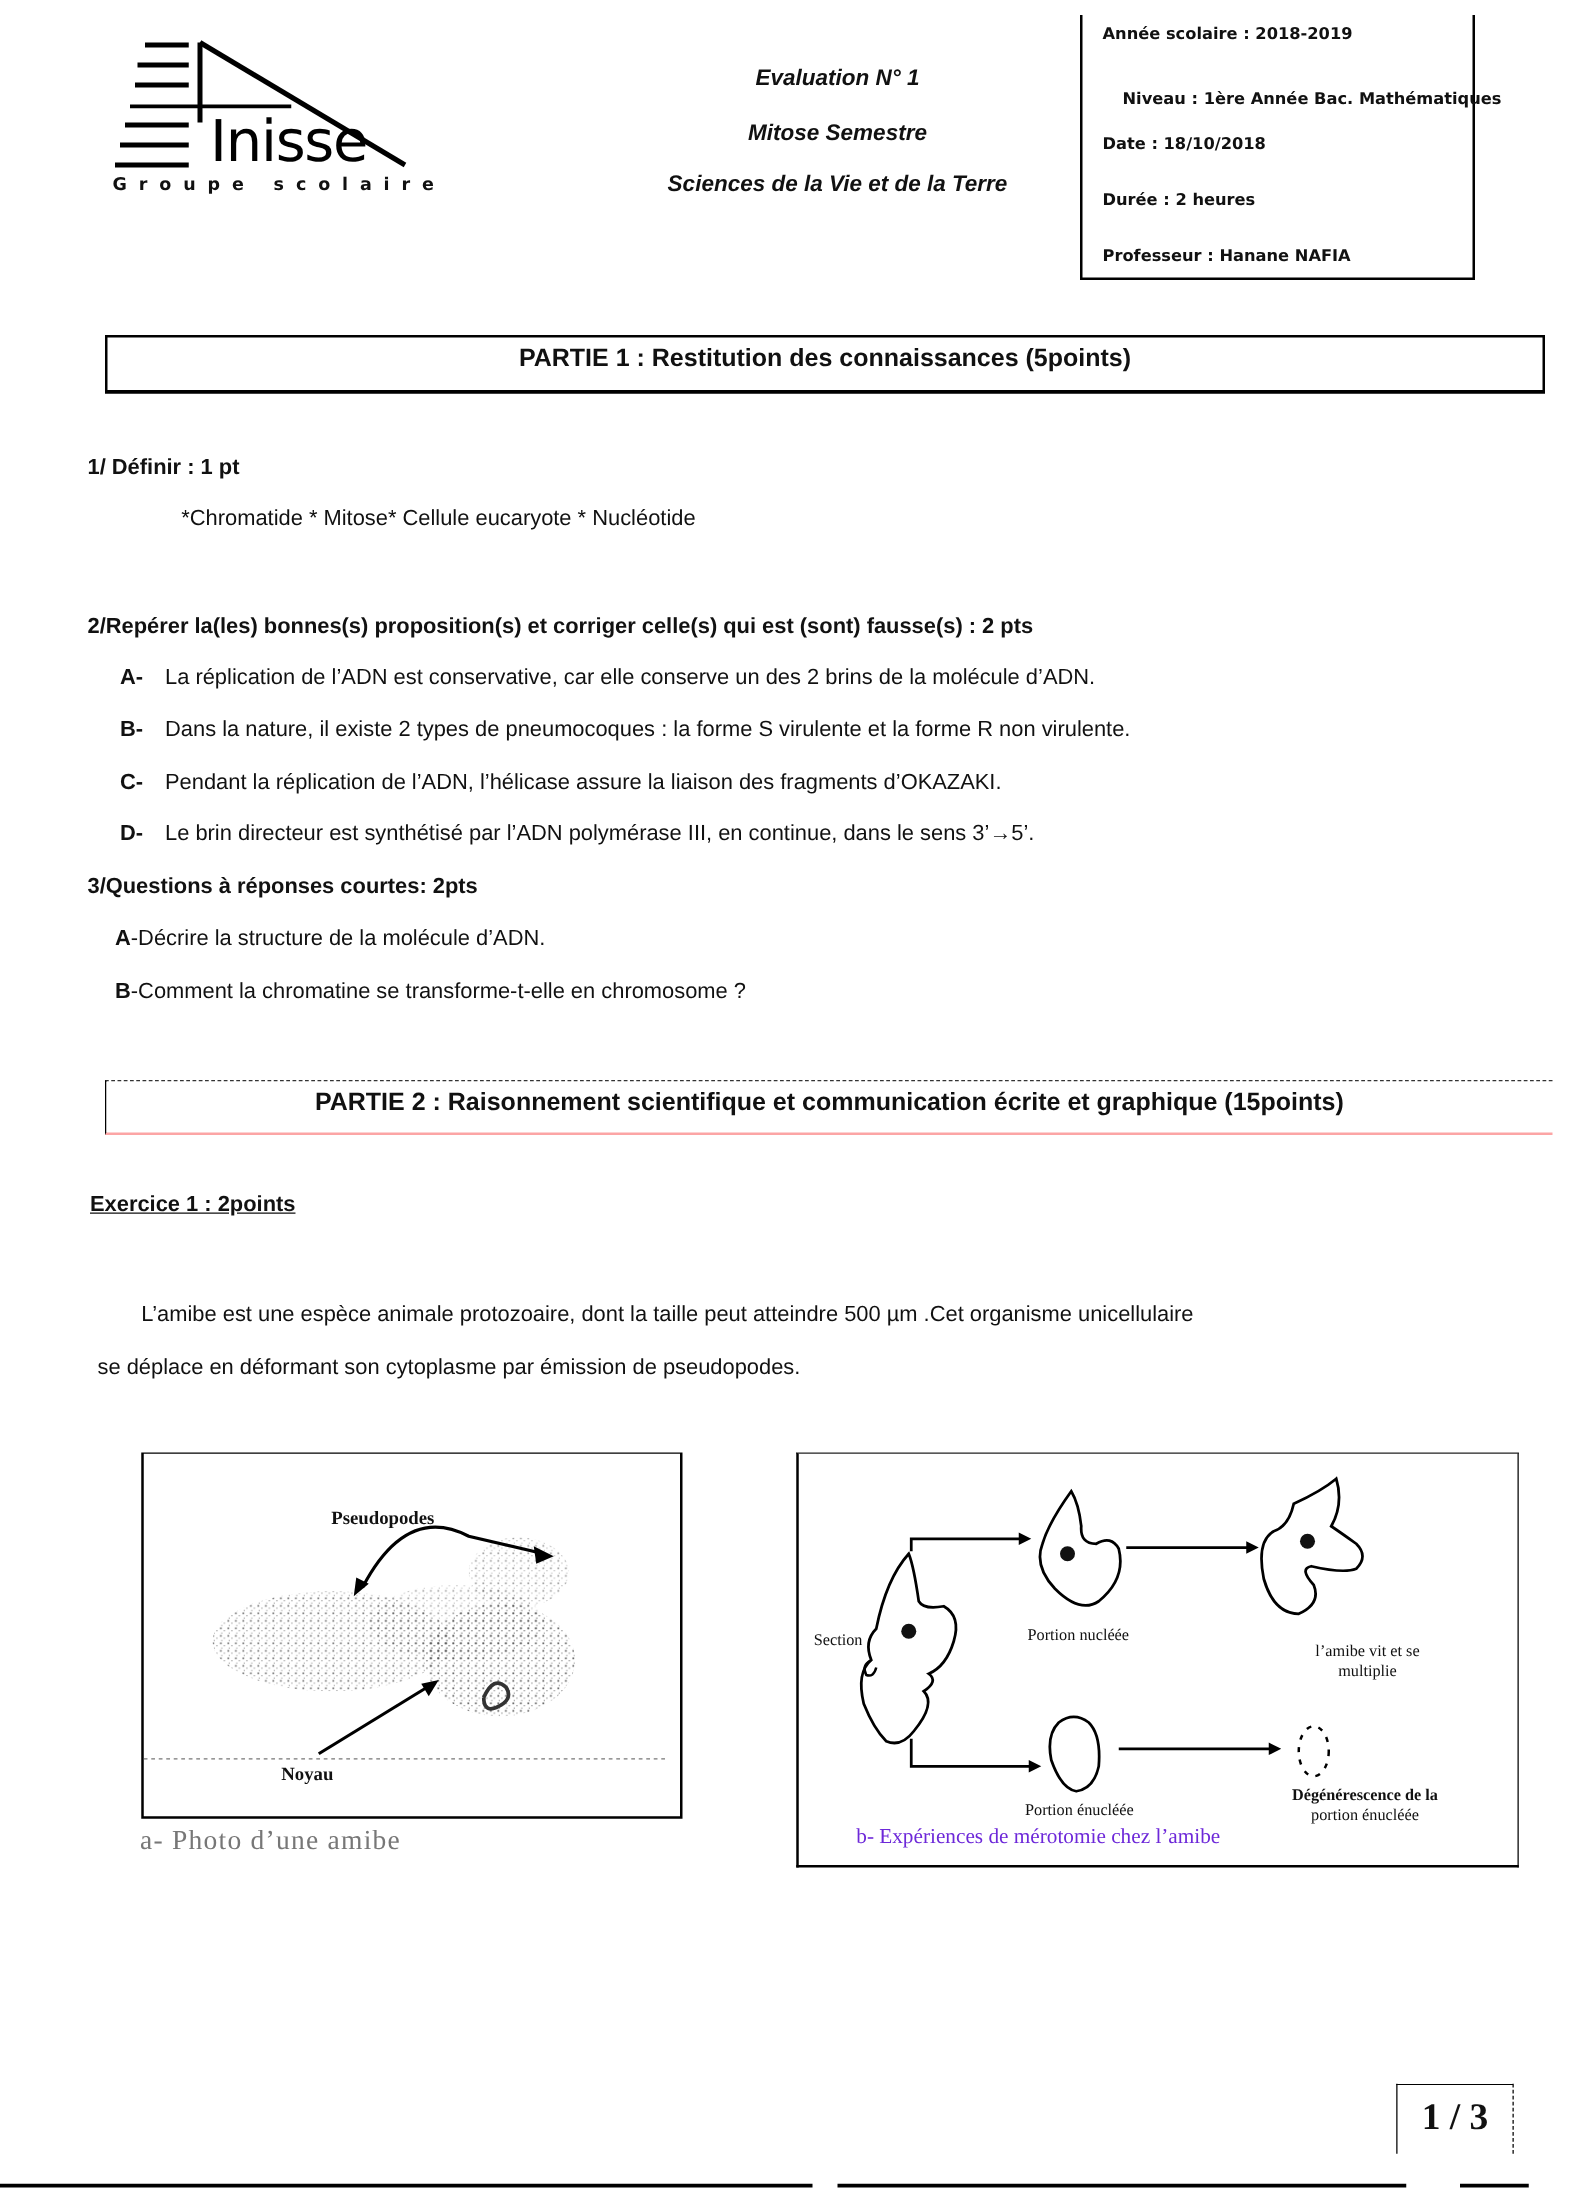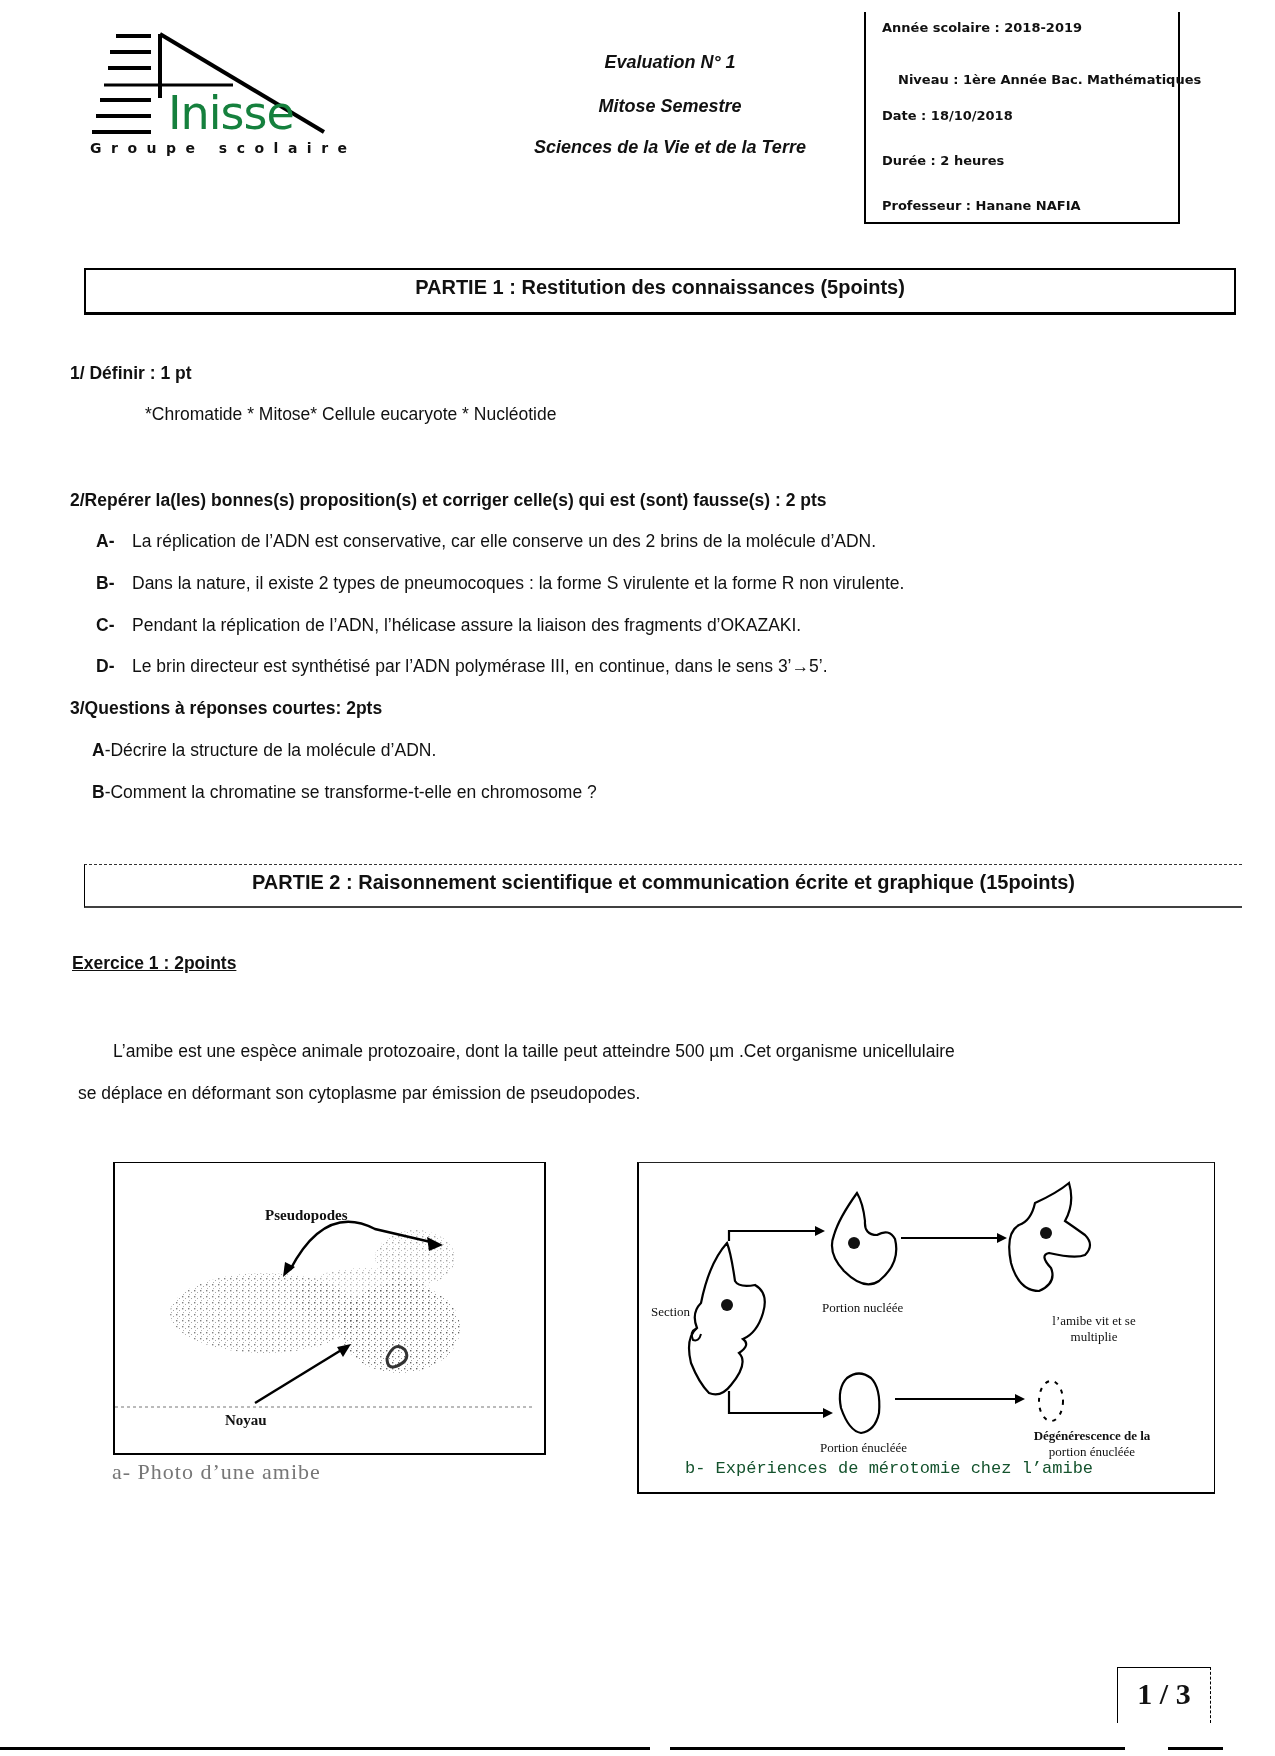--- a/index.html
+++ b/index.html
@@ -1,40 +1,40 @@
 <!DOCTYPE html>
 <html><head>
 <meta charset="utf-8">
 <style>
   html, body { margin: 0; padding: 0; background: #ffffff; }
   body { width: 1275px; height: 1756px; position: relative; overflow: hidden;
          font-family: "Liberation Sans", sans-serif; color: #111; }
   .abs { position: absolute; }
   
   .logo { left: 88px; top: 28px; width: 250px; height: 128px; }
-  .logo-word { position: absolute; left: 80px; top: 62px; font-size: 46px; font-family: "DejaVu Sans", sans-serif; letter-spacing: -1px; color: #15803d; line-height: 1; }
+  .logo-word { position: absolute; left: 80px; top: 62px; font-size: 46px; font-family: "DejaVu Sans", sans-serif; letter-spacing: -1px; color: #000000; line-height: 1; }
   .logo-sub { position: absolute; left: 2px; top: 112px; font-size: 14px; font-weight: bold; letter-spacing: 9.5px; font-family: "DejaVu Sans", sans-serif; white-space: nowrap; }
   .center-title { left: 470px; width: 400px; text-align: center; font-weight: bold; font-size: 18px; font-style: italic; }
   .info-box { left: 864px; top: 12px; width: 316px; height: 212px; border-left: 2px solid #000; border-right: 2px solid #000; border-bottom: 2px solid #000; box-sizing: border-box; }
   .info-line { position: absolute; left: 16px; font-size: 13px; font-weight: bold; white-space: nowrap; font-family: "DejaVu Sans", sans-serif; }
   
   .banner { box-sizing: border-box; text-align: center; font-weight: bold; font-size: 20px; margin-left: 28px; }
   .banner1 { left: 56px; top: 268px; width: 1152px; height: 47px; border: 2px solid #000; border-bottom-width: 3px; line-height: 34px; }
-  .banner2 { left: 56px; top: 864px; width: 1158px; height: 44px; border-top: 1px dashed #333; border-bottom: 2px solid #404040; border-left: 1px solid #000; line-height: 34px; }
+  .banner2 { left: 56px; top: 864px; width: 1158px; height: 44px; border-top: 1px dashed #333; border-bottom: 2px solid #fca5a5; border-left: 1px solid #000; line-height: 34px; }
   .q-title { font-weight: bold; font-size: 17.5px; white-space: nowrap; }
   .q-text { font-size: 17.5px; white-space: nowrap; }
   .letter { font-weight: bold; display: inline-block; width: 36px; }
   .ex-title { left: 72px; top: 953px; font-weight: bold; font-size: 17.5px; text-decoration: underline; }
   .para { font-size: 17.5px; white-space: nowrap; }
   
   .fig-a { left: 113px; top: 1162px; width: 433px; height: 293px; border: 2px solid #000; border-top-width: 1px; box-sizing: border-box; }
   .fig-b { left: 637px; top: 1162px; width: 578px; height: 332px; border-left: 2px solid #000; border-right: 1px solid #000; border-bottom: 2px solid #000; border-top: 1px solid #222; box-sizing: border-box; }
   .fig-label { position: absolute; font-family: "Liberation Serif", serif; white-space: nowrap; }
   .caption-a { left: 112px; top: 1459px; font-family: "Liberation Serif", serif; font-size: 22px; color: #777; letter-spacing: 1px; }
-  .caption-b { position: absolute; left: 46px; top: 296px; font-family: Liberation Mono, monospace; font-size: 17px; color: #14532d; }
+  .caption-b { position: absolute; left: 46px; top: 296px; font-family: Liberation Serif, serif; font-size: 17px; color: #6d28d9; }
   .page-num { left: 1117px; top: 1667px; width: 94px; height: 56px; border-top: 1px solid #000; border-left: 1px solid #000; border-right: 1px dashed #000; box-sizing: border-box; text-align: center; font-family: "Liberation Serif", serif; font-weight: bold; font-size: 30px; line-height: 52px; }
   .foot-line { left: 0; top: 1747px; height: 3px; background: #000; }
 </style>
 </head>
 <body>
 
 <div class="abs logo">
   <svg width="250" height="128" viewBox="0 0 250 128" style="position:absolute;left:0;top:0;">
     <line x1="28" y1="8" x2="63" y2="8" stroke="#000" stroke-width="4"></line>
     <line x1="22" y1="24" x2="63" y2="24" stroke="#000" stroke-width="4"></line>

